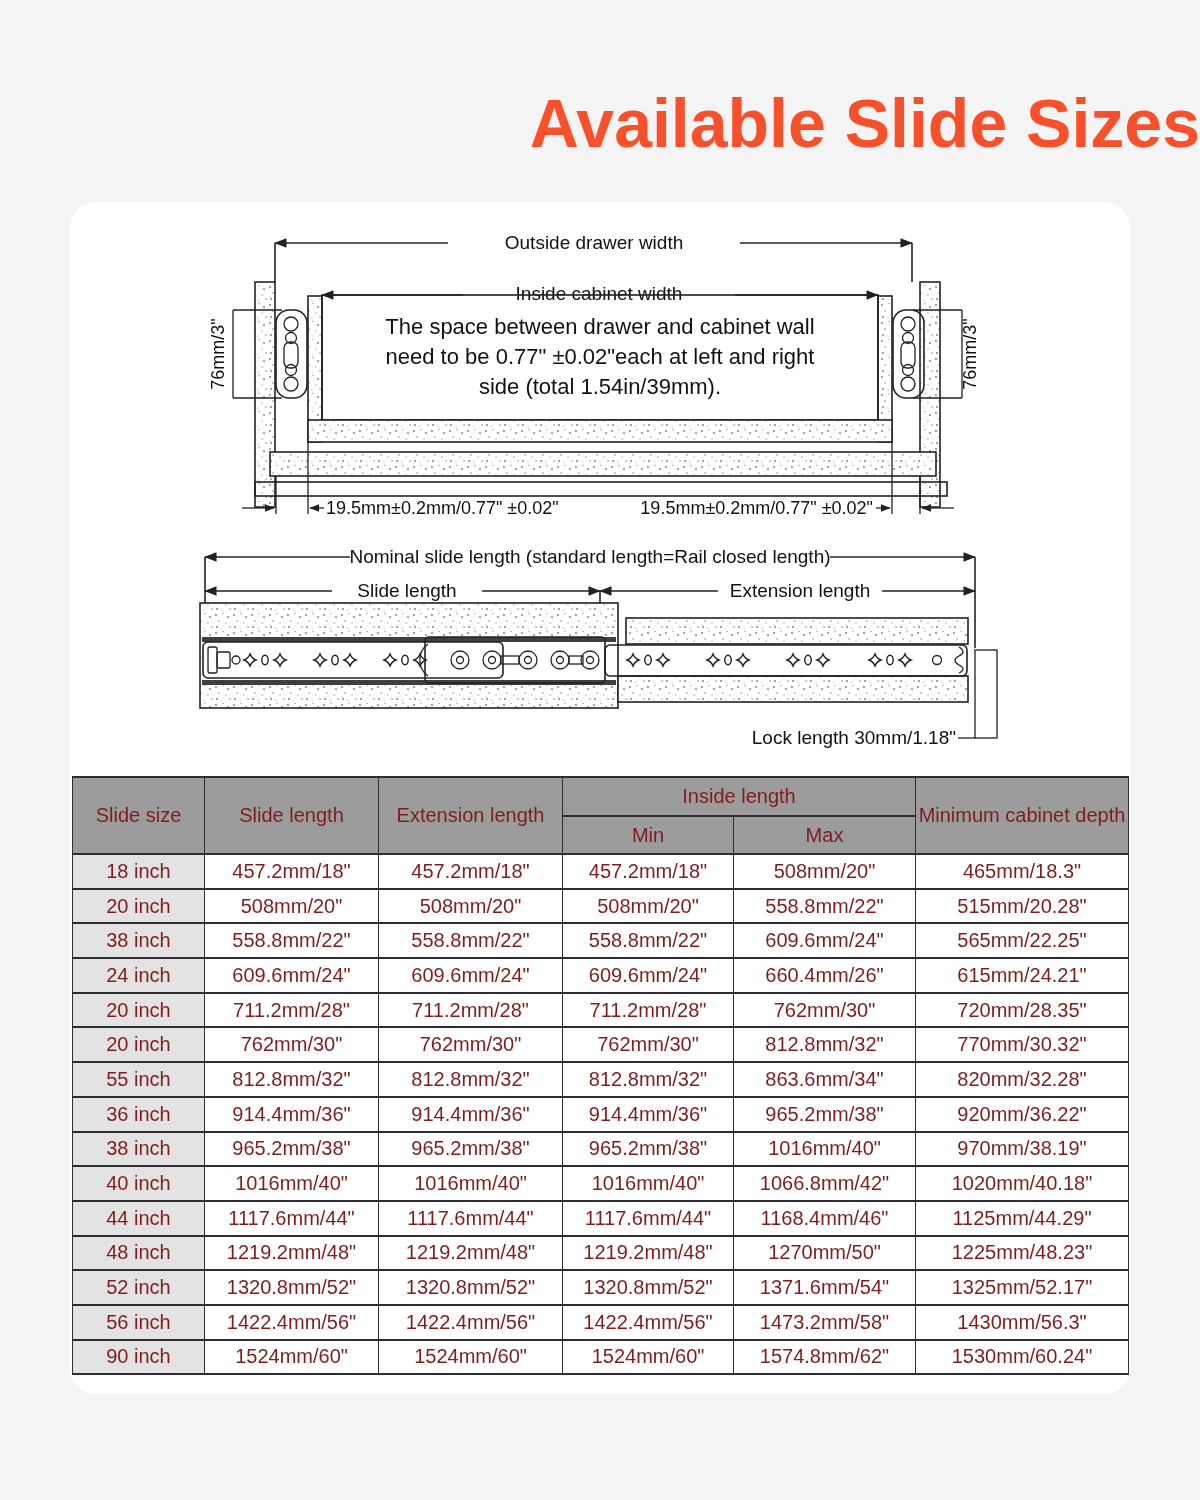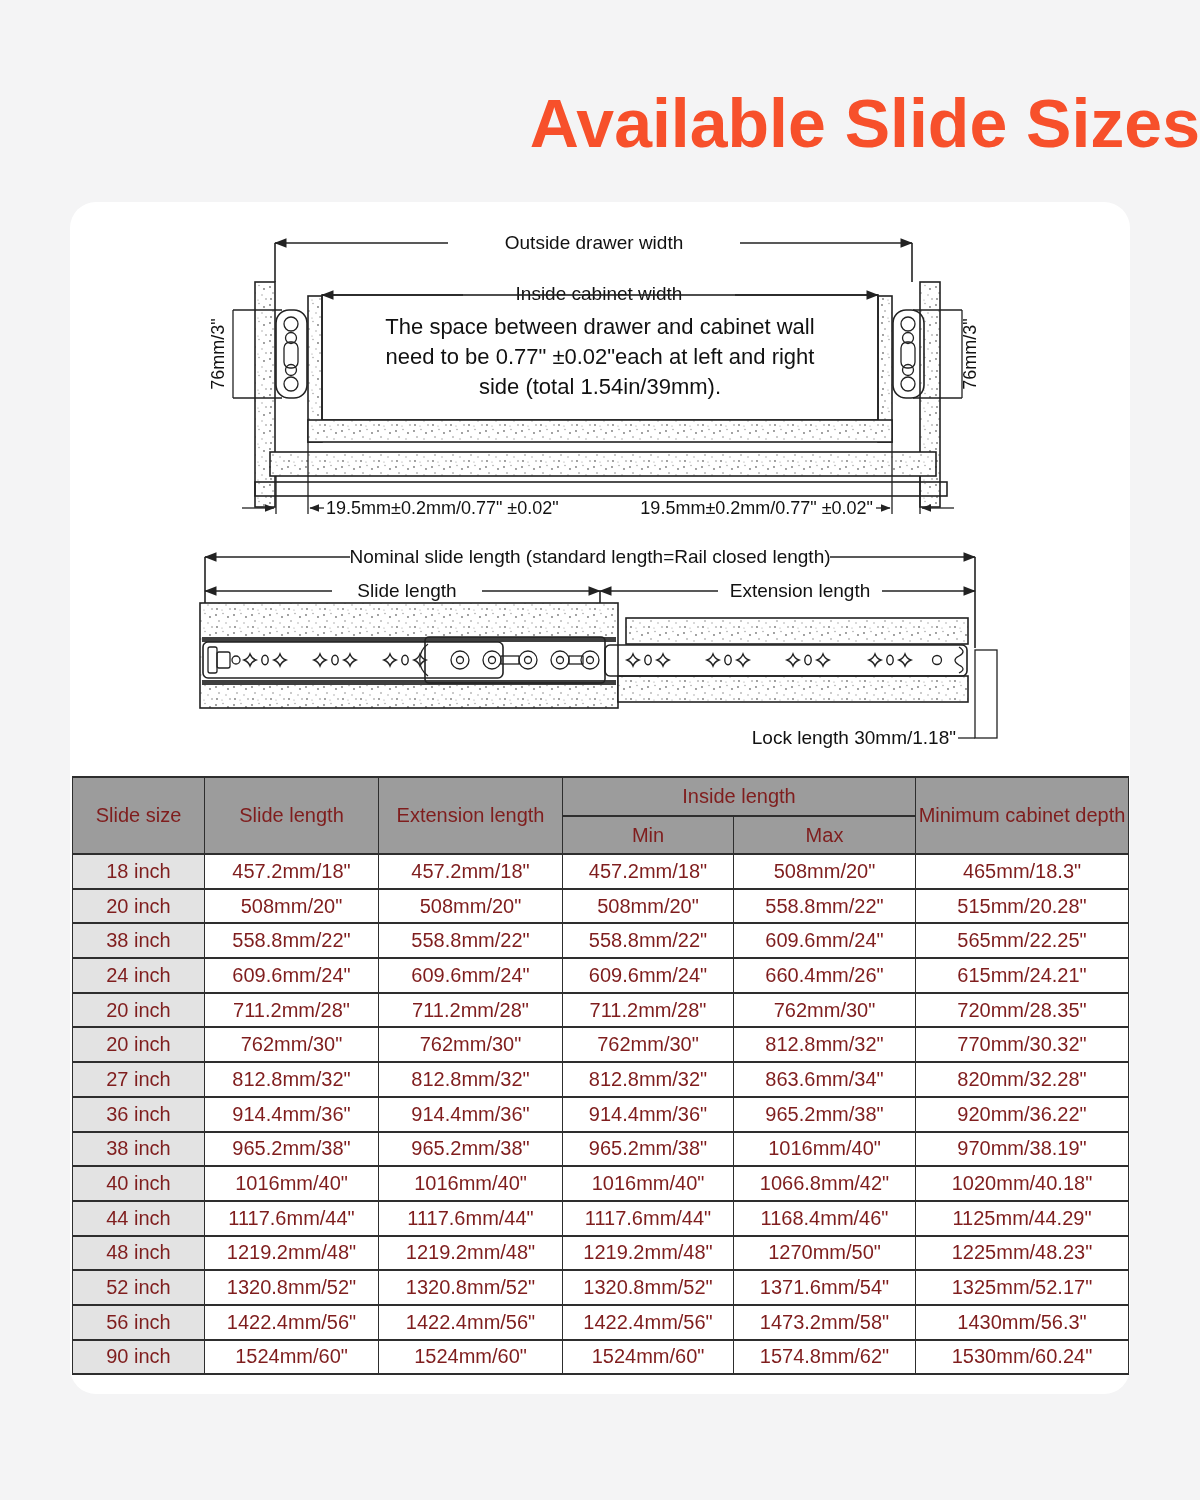--- a/index.html
+++ b/index.html
@@ -300,21 +300,21 @@
         </tr>
         <tr>
           <td>20 inch</td>
           <td>762mm/30"</td>
           <td>762mm/30"</td>
           <td>762mm/30"</td>
           <td>812.8mm/32"</td>
           <td>770mm/30.32"</td>
         </tr>
         <tr>
-          <td>27 inch</td>
+          <td>55 inch</td>
           <td>812.8mm/32"</td>
           <td>812.8mm/32"</td>
           <td>812.8mm/32"</td>
           <td>863.6mm/34"</td>
           <td>820mm/32.28"</td>
         </tr>
         <tr>
           <td>36 inch</td>
           <td>914.4mm/36"</td>
           <td>914.4mm/36"</td>

